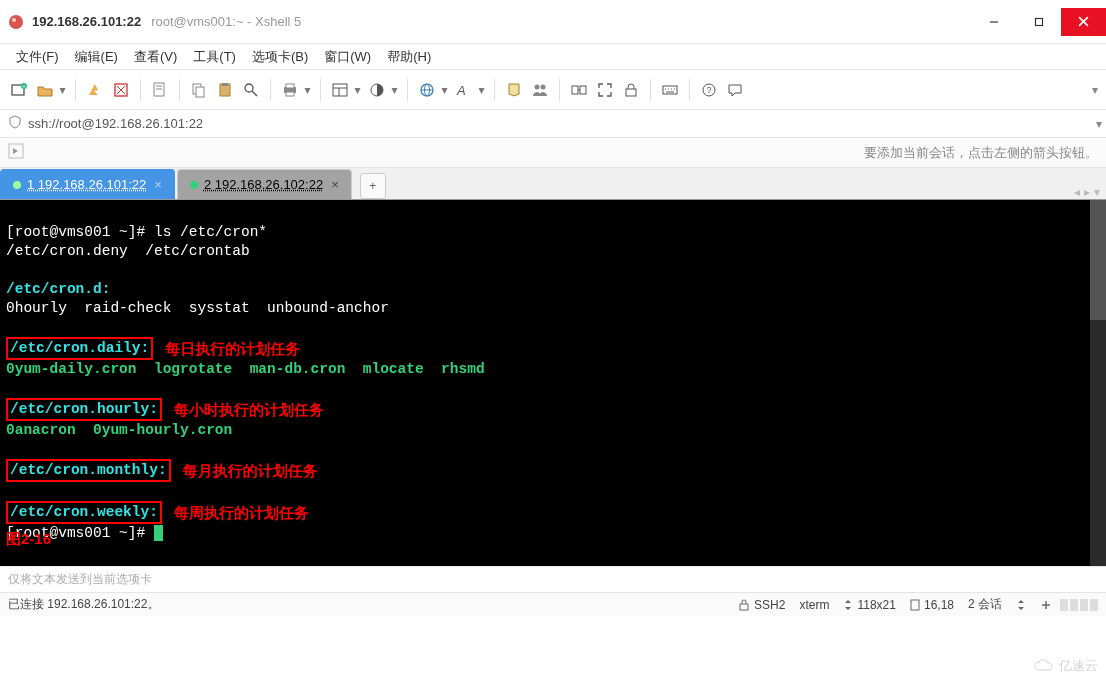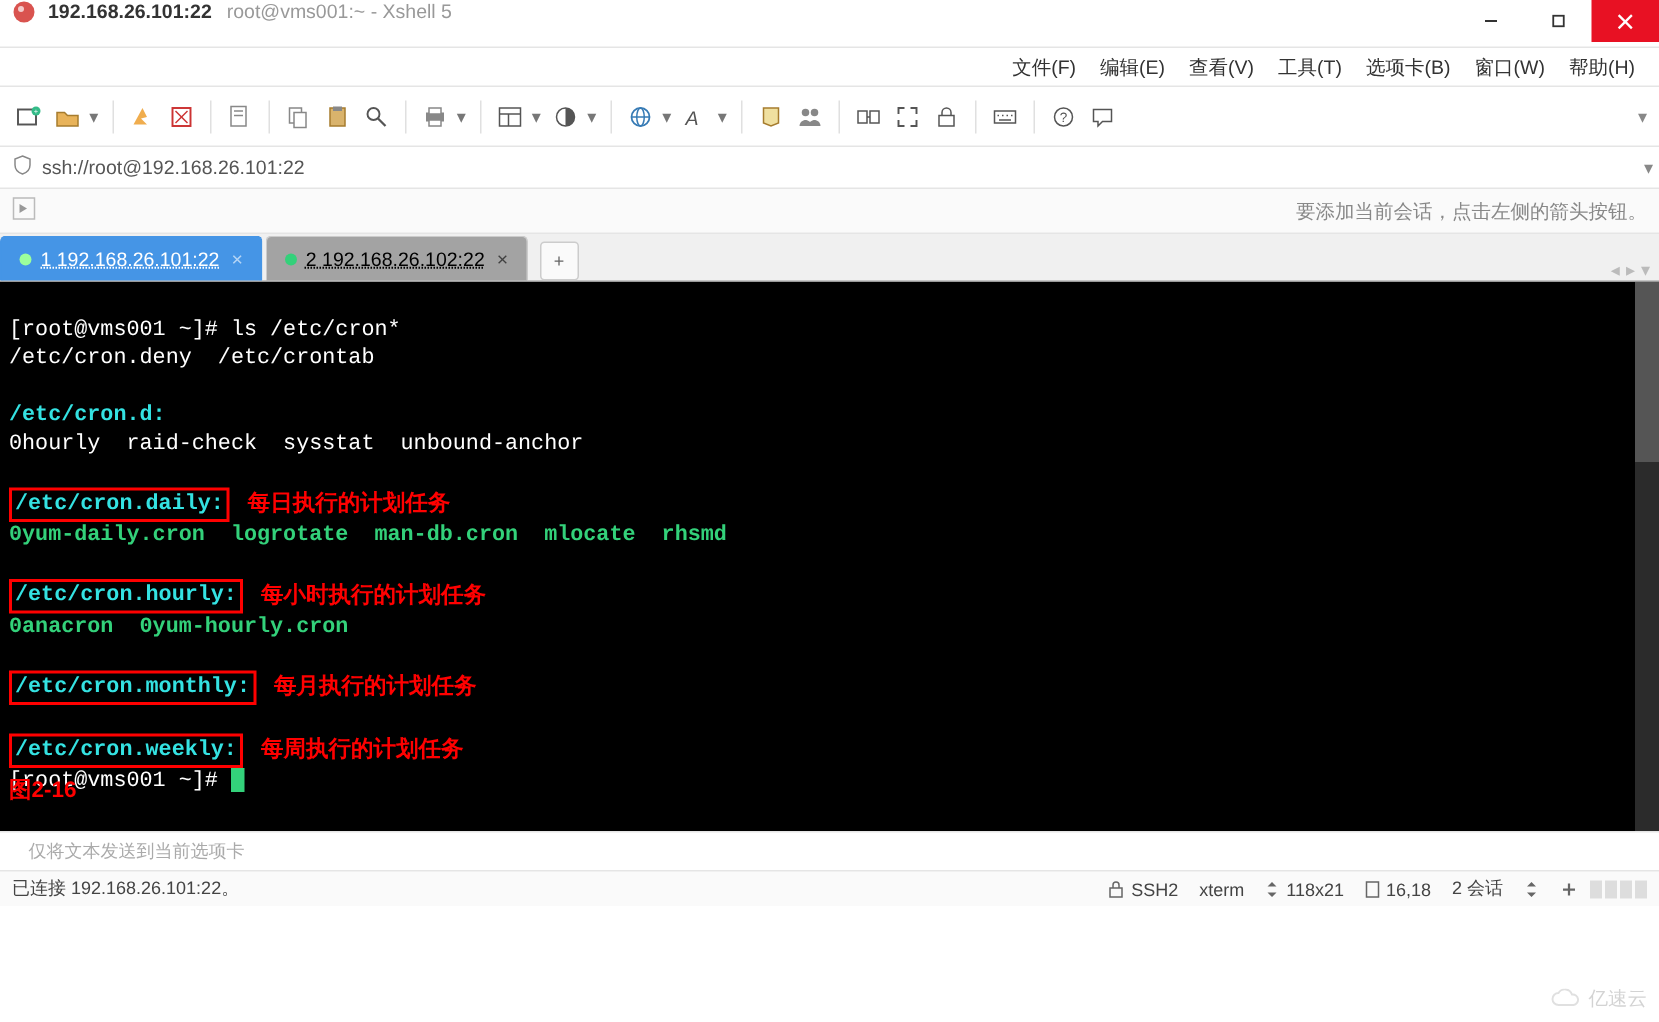--- a/index.html
+++ b/index.html
@@ -1,28 +1,28 @@
 <!DOCTYPE html>
 <html><head>
 <meta charset="utf-8">
 <style>
 * { margin: 0; padding: 0; box-sizing: border-box; }
 body { font-family: "Microsoft YaHei", "Segoe UI", Tahoma, sans-serif; font-size: 12px; background: #fff; width: 1106px; height: 681px; overflow: hidden; position: relative; }
 
 
-.titlebar { display: flex; height: 32px; background: #fff; border-bottom: 1px solid #e5e5e5; padding: 0 0 0 8px; }
+.titlebar { display: flex; align-items: center; height: 44px; background: #fff; border-bottom: 1px solid #e5e5e5; padding: 0 0 0 8px; }
 .app-icon { width: 16px; height: 16px; border-radius: 50%; margin-right: 8px; }
 .title-ip { font-weight: bold; color: #333; margin-right: 10px; font-size: 13px; }
 .title-sub { color: #999; font-size: 13px; }
 .win-controls { margin-left: auto; display: flex; }
 .win-btn { width: 45px; height: 28px; display: flex; align-items: center; justify-content: center; color: #333; }
 .win-btn.close { background: #e81123; color: #fff; }
 
 
-.menubar { display: flex; padding: 2px 10px; gap: 4px; height: 26px; align-items: center; border-bottom: 1px solid #e5e5e5; justify-content: flex-end; }
+.menubar { display: flex; padding: 2px 10px; gap: 4px; height: 26px; align-items: center; border-bottom: 1px solid #e5e5e5; }
 .menu-item { padding: 3px 6px; color: #333; font-size: 13px; }
 
 
 .toolbar { display: flex; align-items: center; height: 40px; padding: 0 8px; border-bottom: 1px solid #e5e5e5; gap: 4px; position: relative; }
 .tool-btn { width: 22px; height: 22px; display: flex; align-items: center; justify-content: center; color: #555; }
 .tool-dd { width: 9px; display:flex; align-items:center; justify-content:center; color:#777; margin-left:-2px; }
 .tool-sep { width: 1px; height: 22px; background: #e0e0e0; margin: 0 4px; }
 .toolbar-chevron { position:absolute; right:4px; top:0; height:40px; width:14px; display:flex; align-items:center; justify-content:center; color:#888; }
 
 
@@ -54,21 +54,21 @@
 .c-cyan  { color: #34e2e2; font-weight: bold; }
 .c-green { color: #33d17a; font-weight: bold; }
 .redbox  { border: 2px solid #ff0000; padding: 0 2px; display: inline-block; }
 .anno    { color: #ff0000; font-family: "Microsoft YaHei", sans-serif; font-size: 15px; font-weight: bold; margin-left: 12px; vertical-align: middle; }
 .cursor-block { display: inline-block; width: 9px; height: 16px; background: #33d17a; vertical-align: middle; }
 .fig-label { font-family: "Microsoft YaHei", sans-serif; color: #ff0000; font-size: 15px; font-weight: bold; }
 .term-scroll { position:absolute; right:0; top:0; width:16px; height:100%; background:#2b2b2b; }
 .term-thumb { position:absolute; top:0; width:16px; height:120px; background:#555; }
 
 
-.bottombar { display: flex; align-items: center; height: 26px; padding: 0 19px; border-top: 1px solid #e5e5e5; color: #aaa; font-size: 12px; }
+.bottombar { display: flex; align-items: center; height: 26px; padding: 0 8px; border-top: 1px solid #e5e5e5; color: #aaa; font-size: 12px; }
 
 
 .statusbar { display: flex; align-items: center; height: 24px; padding: 0 8px; border-top: 1px solid #e5e5e5; font-size: 12px; color: #444; background:#fafafa; }
 .status-left { flex: 1; }
 .status-seg { margin-left: 14px; display: flex; align-items: center; gap: 4px; }
 .status-updown svg { vertical-align:middle; }
 .channels { margin-left:8px; display:flex; gap:2px; }
 .chan { width:8px; height:12px; background:#ddd; }
 
 

